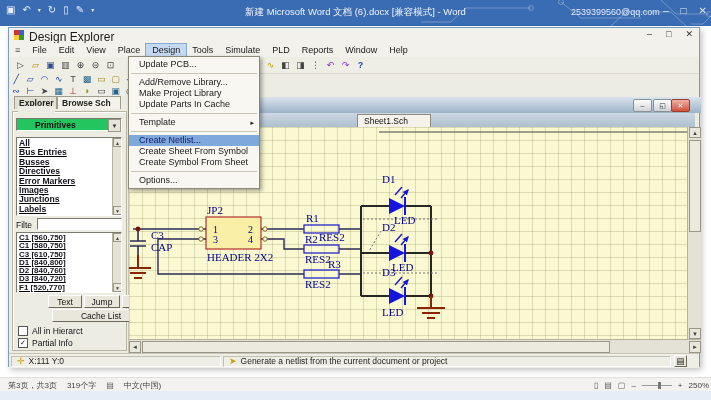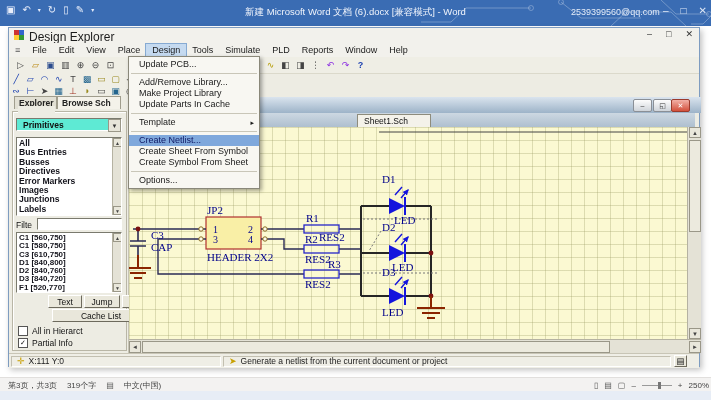--- a/index.html
+++ b/index.html
@@ -30,25 +30,25 @@
   .ti{display:inline-flex;width:15px;height:14px;align-items:center;justify-content:center;font-size:9px;color:#444;}
   .tbgrp{position:absolute;top:1px;display:flex;}
   .drawbar{background:#efeee5;display:flex;}
   
   .de-panel{left:0;top:67px;width:120px;height:258px;background:#edece3;border-right:1px solid #c6c3b4;box-sizing:border-box;}
   .ptab{position:absolute;top:1px;height:13px;font-size:8.5px;font-weight:bold;color:#222;
     border:1px solid #a09d8d;border-bottom:none;background:#e2e0d4;padding:1px 4px;box-sizing:border-box;}
   .ptab.active{background:#f4f2ea;}
   .groupbox{left:3px;top:16px;width:113px;height:238px;border:1px solid #b9b6a6;box-shadow:1px 1px 0 #fff inset;}
   .grouplabel{left:9px;top:11px;background:#edece3;padding:12px 3px;font-size:8.5px;color:#222;font-weight:bold;}
-  .sel{left:7px;top:23px;width:106px;height:13px;background:#5eead4;border:1px solid;border-color:#7a7a6e #fff #fff #7a7a6e;
-    font-size:8.5px;font-weight:bold;color:#111;display:flex;align-items:center;padding-left:6px;box-sizing:border-box;}
+  .sel{left:7px;top:23px;width:106px;height:13px;background:#22c55e;border:1px solid;border-color:#7a7a6e #fff #fff #7a7a6e;
+    font-size:8.5px;font-weight:bold;color:#111;display:flex;align-items:center;padding-left:18px;box-sizing:border-box;}
   .selbtn{position:absolute;right:0;top:0;width:11px;height:11px;background:#e7e5d9;border:1px solid #9a9788;
     font-size:6px;display:flex;align-items:center;justify-content:center;color:#333;}
-  .lst{background:#fff;border:1px solid;border-color:#7a7a6e #fff #fff #7a7a6e;box-sizing:border-box;overflow:hidden;}
+  .lst{background:#fff;border:1px solid;border-color:#7a7a6e #fff #fff #7a7a6e;box-sizing:border-box;overflow:hidden;text-decoration:underline;}
   .lst ul{margin:0;padding:1px 0 0 2px;list-style:none;font-size:8.6px;font-weight:bold;color:#14141c;line-height:9.4px;}
   .lst2 ul{font-size:8px;line-height:8.3px;font-weight:bold;}
   .vsb{position:absolute;right:0;top:0;width:9px;background:#e4e2d6;border-left:1px solid #b5b2a2;box-sizing:border-box;}
   .vsb .ar{width:9px;height:9px;background:#e9e7db;border:1px solid #9a9788;box-sizing:border-box;font-size:5px;
     display:flex;align-items:center;justify-content:center;color:#444;}
   .vsb .dn{position:absolute;bottom:0;}
   .btn{background:#e9e7db;border:1px solid;border-color:#fff #6d6a5d #6d6a5d #fff;font-size:8.5px;color:#111;
     display:flex;align-items:center;justify-content:center;box-sizing:border-box;margin-left:32px;}
   .chk{display:flex;align-items:center;gap:4px;font-size:8.5px;color:#111;}
   .chk .box{width:8px;height:8px;background:#fff;border:1px solid #555;font-size:7px;line-height:8px;text-align:center;color:#111;}

